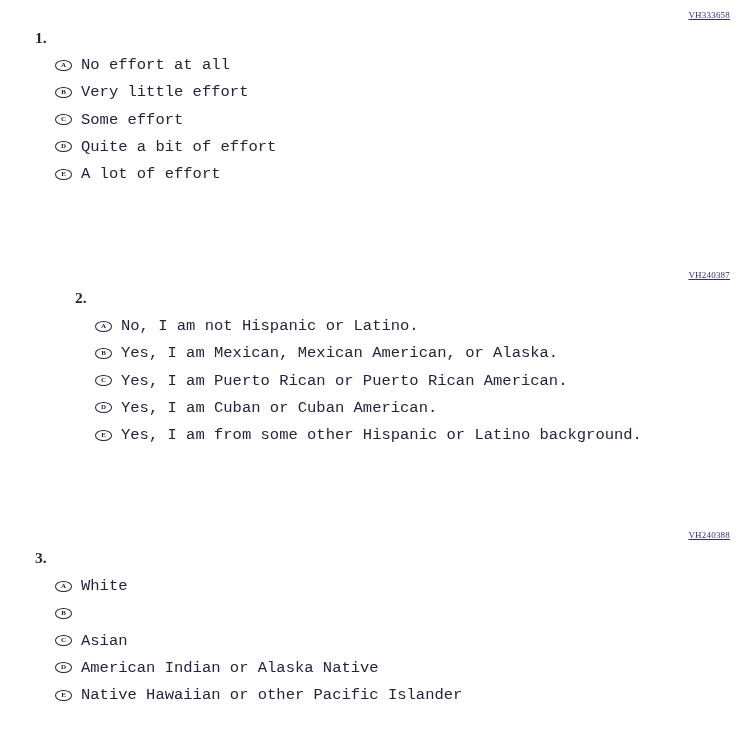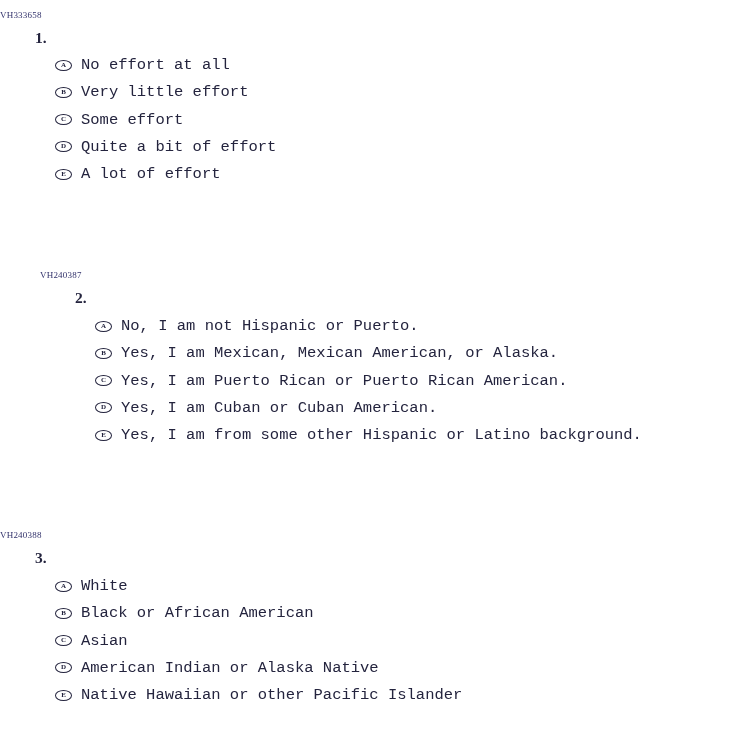--- a/index.html
+++ b/index.html
@@ -17,25 +17,27 @@
   }
   .question-block {
     position: absolute;
     left: 0;
     right: 0;
   }
   .block-1 { top: 10px; }
   .block-2 { top: 270px; padding-left: 40px; }
   .block-3 { top: 530px; }
   .code-row {
+    text-align: right;
     padding-right: 9px;
     font-size: 9px;
     line-height: 11px;
     color: #32326b;
     letter-spacing: 0.2px;
+    text-decoration: underline;
   }
   .prompt-row {
     display: flex;
     padding-left: 35px;
     margin-top: 7px;
     font-size: 15.5px;
     line-height: 19px;
   }
   .qnum {
     font-weight: bold;
@@ -124,21 +126,21 @@
 <section class="question-block block-2">
   <div class="code-row">VH240387</div>
   <div class="prompt-row">
     <span class="qnum">2.</span>
   </div>
   <ul class="options m11">
     <li>
       <span class="oval">
           <span>A</span>
         </span>
-      <span class="opt-label">No, I am not Hispanic or Puerto.</span>
+      <span class="opt-label">No, I am not Hispanic or Latino.</span>
     </li>
     <li>
       <span class="oval">
           <span>B</span>
         </span>
       <span class="opt-label">Yes, I am Mexican, Mexican American, or Alaska.</span>
     </li>
     <li>
       <span class="oval">
           <span>C</span>
@@ -169,21 +171,20 @@
     <li>
       <span class="oval">
           <span>A</span>
         </span>
       <span class="opt-label">White</span>
     </li>
     <li>
       <span class="oval">
           <span>B</span>
         </span>
-      <span class="opt-label">Black or African American</span>
     </li>
     <li>
       <span class="oval">
           <span>C</span>
         </span>
       <span class="opt-label">Asian</span>
     </li>
     <li>
       <span class="oval">
           <span>D</span>

